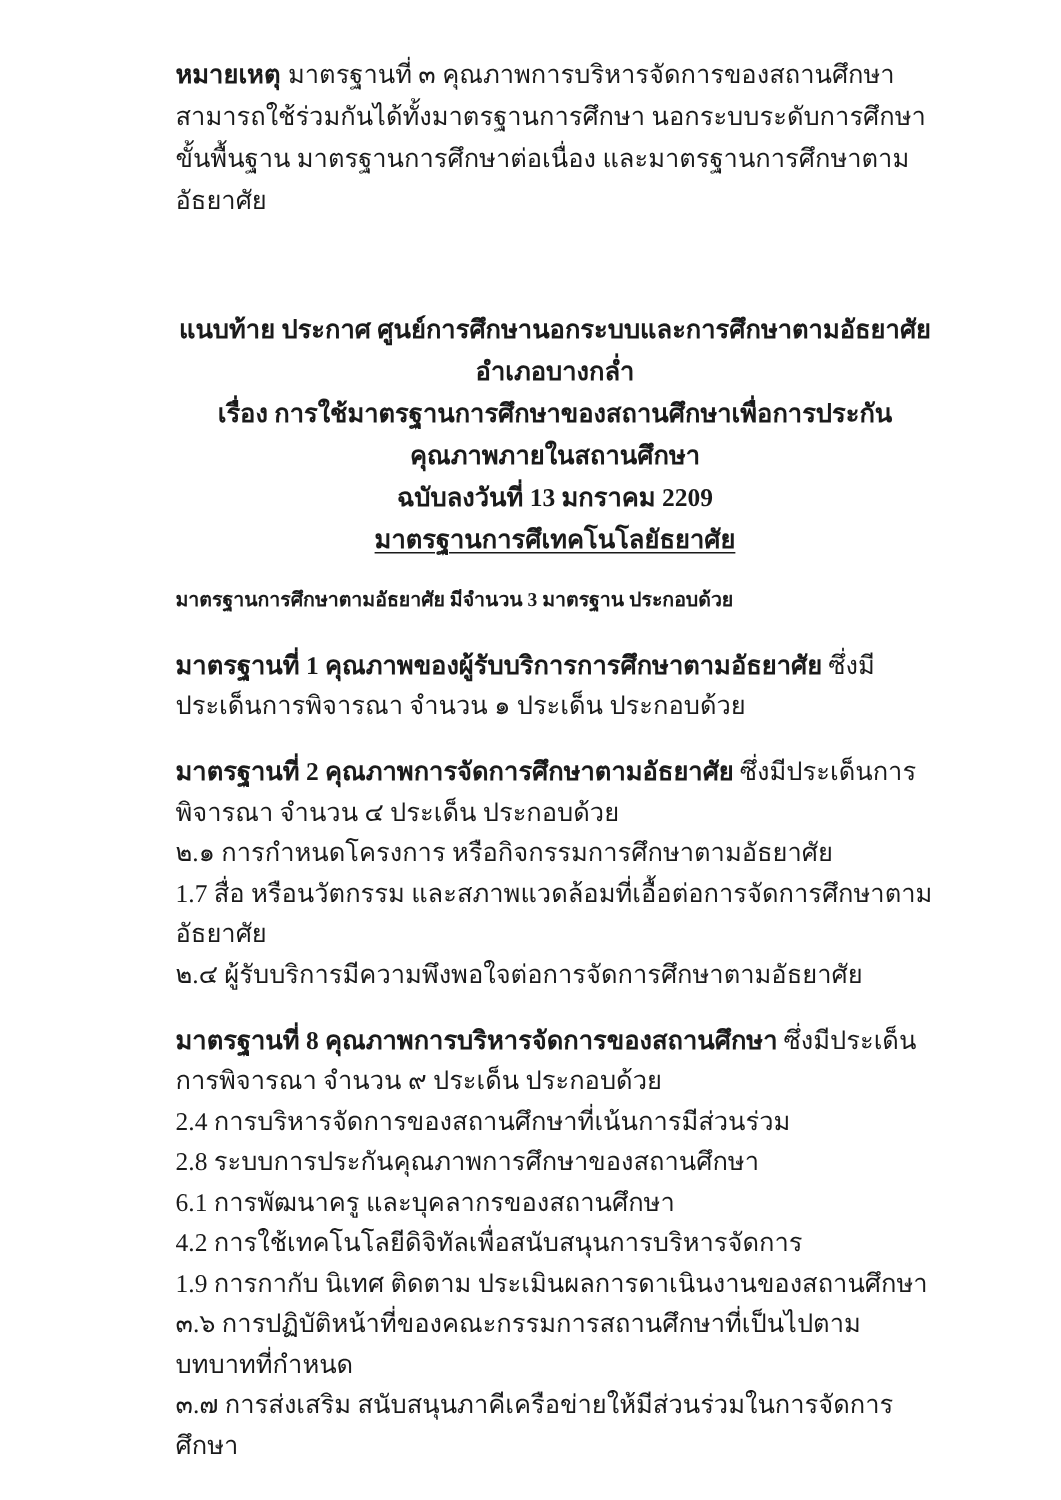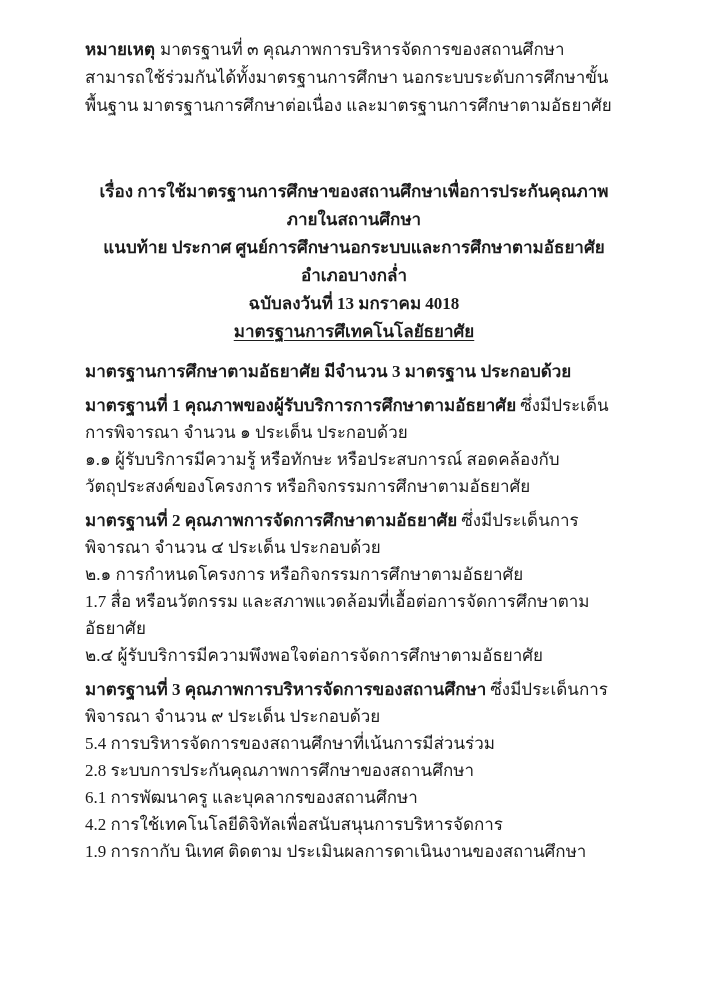--- a/index.html
+++ b/index.html
@@ -8,21 +8,21 @@
     width: 707px;
     height: 1000px;
     overflow: hidden;
     font-family: "Liberation Serif", "DejaVu Serif", serif;
     color: #1b1b1b;
     -webkit-font-smoothing: antialiased;
   }
   .page {
     width: 707px;
     height: 1000px;
-    padding: 36px 84px 0 85px;
+    padding: 36px 84px 0 117px;
   }
   .note {
     font-size: 17px;
     line-height: 28px;
     text-align: left;
   }
   .note .note-label {
     font-weight: bold;
     margin-right: 5px;
   }
@@ -34,25 +34,25 @@
     line-height: 28px;
   }
   .h-underline {
     text-decoration: underline;
     text-underline-offset: 3px;
     text-decoration-thickness: 1px;
   }
   .intro-line {
     margin-top: 12px;
     font-weight: bold;
-    font-size: 17px;
+    font-size: 13px;
     line-height: 27px;
   }
   .std-head {
-    margin-top: 7px;
+    margin-top: 17px;
     font-size: 17px;
     line-height: 27px;
     font-family: Liberation Serif, serif;
   }
   .std-head .std-title {
     font-weight: bold;
     margin-right: 4px;
   }
   .std-item {
     font-size: 17px;
@@ -60,43 +60,44 @@
   }
 </style>
 </head>
 <body>
 
 <div class="page">
 
   <p class="note"><span class="note-label">หมายเหตุ</span><span>มาตรฐานที่ ๓ คุณภาพการบริหารจัดการของสถานศึกษา สามารถใช้ร่วมกันได้ทั้งมาตรฐานการศึกษา นอกระบบระดับการศึกษาขั้นพื้นฐาน มาตรฐานการศึกษาต่อเนื่อง และมาตรฐานการศึกษาตามอัธยาศัย</span></p>
 
   <div class="doc-header">
+    <div>แนบท้าย ประกาศ ศูนย์การศึกษานอกระบบและการศึกษาตามอัธยาศัยอำเภอบางกล่ำ</div>
     <div>เรื่อง การใช้มาตรฐานการศึกษาของสถานศึกษาเพื่อการประกันคุณภาพภายในสถานศึกษา</div>
-    <div>แนบท้าย ประกาศ ศูนย์การศึกษานอกระบบและการศึกษาตามอัธยาศัยอำเภอบางกล่ำ</div>
-    <div>ฉบับลงวันที่ 13 มกราคม 4018</div>
+    <div>ฉบับลงวันที่ 13 มกราคม 2209</div>
     <div class="h-underline">มาตรฐานการศึเทคโนโลยัธยาศัย</div>
   </div>
 
   <p class="intro-line">มาตรฐานการศึกษาตามอัธยาศัย มีจำนวน 3 มาตรฐาน ประกอบด้วย</p>
 
   <div>
     <p class="std-head"><span class="std-title">มาตรฐานที่ 1 คุณภาพของผู้รับบริการการศึกษาตามอัธยาศัย</span><span>ซึ่งมีประเด็นการพิจารณา จำนวน ๑ ประเด็น ประกอบด้วย</span></p>
-    <p class="std-item">๑.๑ ผู้รับบริการมีความรู้ หรือทักษะ หรือประสบการณ์ สอดคล้องกับวัตถุประสงค์ของโครงการ หรือกิจกรรมการศึกษาตามอัธยาศัย</p>
   </div>
 
   <div>
     <p class="std-head"><span class="std-title">มาตรฐานที่ 2 คุณภาพการจัดการศึกษาตามอัธยาศัย</span><span>ซึ่งมีประเด็นการพิจารณา จำนวน ๔ ประเด็น ประกอบด้วย</span></p>
     <p class="std-item">๒.๑ การกำหนดโครงการ หรือกิจกรรมการศึกษาตามอัธยาศัย</p>
     <p class="std-item">1.7 สื่อ หรือนวัตกรรม และสภาพแวดล้อมที่เอื้อต่อการจัดการศึกษาตามอัธยาศัย</p>
     <p class="std-item">๒.๔ ผู้รับบริการมีความพึงพอใจต่อการจัดการศึกษาตามอัธยาศัย</p>
   </div>
 
   <div>
-    <p class="std-head"><span class="std-title">มาตรฐานที่ 3 คุณภาพการบริหารจัดการของสถานศึกษา</span><span>ซึ่งมีประเด็นการพิจารณา จำนวน ๙ ประเด็น ประกอบด้วย</span></p>
-    <p class="std-item">5.4 การบริหารจัดการของสถานศึกษาที่เน้นการมีส่วนร่วม</p>
+    <p class="std-head"><span class="std-title">มาตรฐานที่ 8 คุณภาพการบริหารจัดการของสถานศึกษา</span><span>ซึ่งมีประเด็นการพิจารณา จำนวน ๙ ประเด็น ประกอบด้วย</span></p>
+    <p class="std-item">2.4 การบริหารจัดการของสถานศึกษาที่เน้นการมีส่วนร่วม</p>
     <p class="std-item">2.8 ระบบการประกันคุณภาพการศึกษาของสถานศึกษา</p>
     <p class="std-item">6.1 การพัฒนาครู และบุคลากรของสถานศึกษา</p>
     <p class="std-item">4.2 การใช้เทคโนโลยีดิจิทัลเพื่อสนับสนุนการบริหารจัดการ</p>
     <p class="std-item">1.9 การกากับ นิเทศ ติดตาม ประเมินผลการดาเนินงานของสถานศึกษา</p>
+    <p class="std-item">๓.๖ การปฏิบัติหน้าที่ของคณะกรรมการสถานศึกษาที่เป็นไปตามบทบาทที่กำหนด</p>
+    <p class="std-item">๓.๗ การส่งเสริม สนับสนุนภาคีเครือข่ายให้มีส่วนร่วมในการจัดการศึกษา</p>
 
   </div>
 
 </div>
 
 </body></html>

